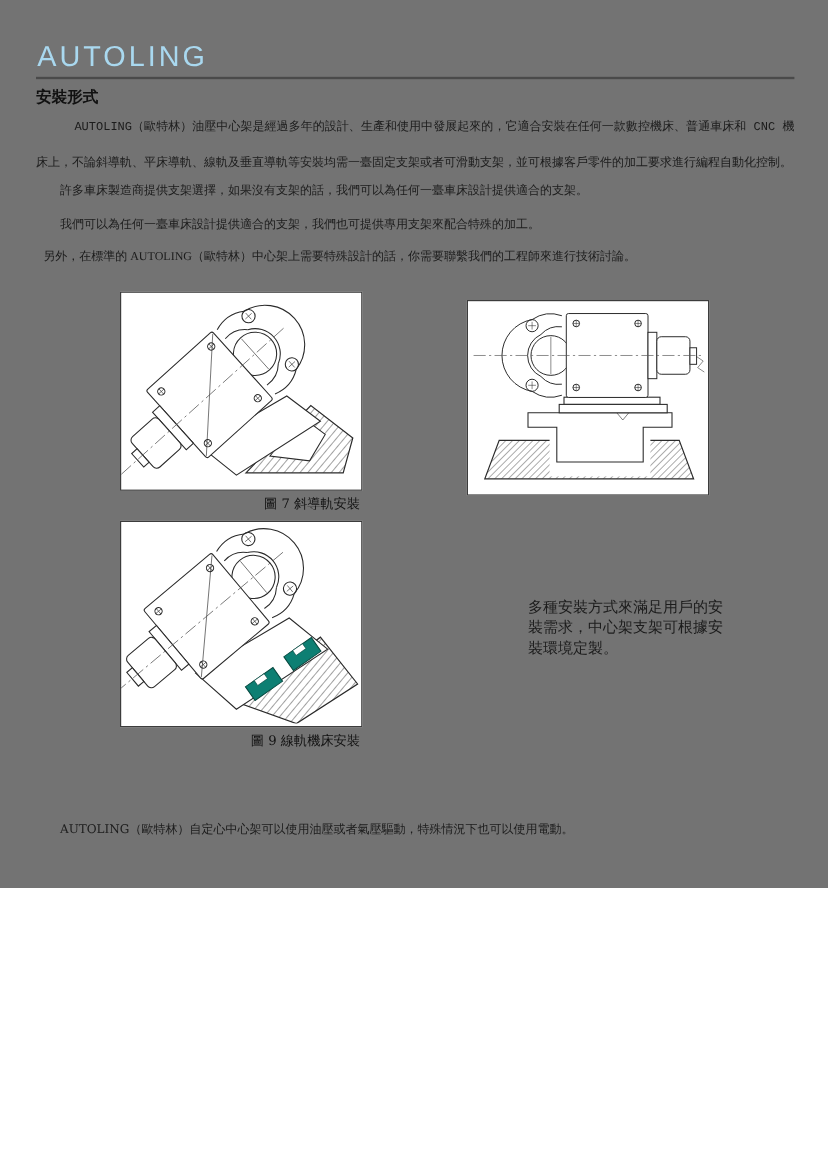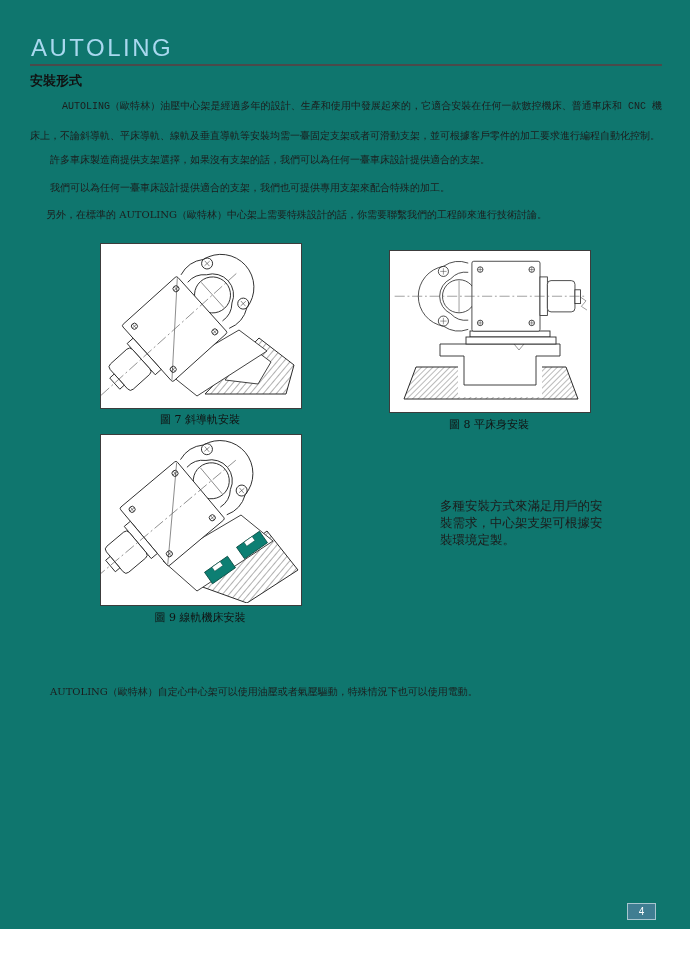--- a/index.html
+++ b/index.html
@@ -1,38 +1,38 @@
 <!DOCTYPE html>
 <html><head>
 <meta charset="utf-8">
 <style>
   html,body{margin:0;padding:0;background:#ffffff;}
   .page{
-    position:relative;width:690px;height:929px;background:#0f766e;overflow:hidden;
+    position:relative;width:690px;height:740px;background:#737373;overflow:hidden;
     font-family:"DejaVu Serif","Liberation Serif",serif;color:#1c1c1c;
   }
   .brand{
     position:absolute;left:31px;top:34px;
     font-family:"Liberation Sans","DejaVu Sans",sans-serif;
     font-weight:300;font-size:24px;letter-spacing:2.5px;color:#a9d8ef;
   }
   .rule{position:absolute;left:30px;width:632px;top:64px;border-top:2px solid #4a4a4a;}
   .section-title{position:absolute;left:30px;top:72px;font-size:13px;font-weight:bold;color:#111;}
   .para{position:absolute;font-size:10px;line-height:14px;color:#1c1c1c;}
   .p1{left:30px;top:92px;width:632px;line-height:30px;text-align:justify;text-indent:3.2em;font-family:Liberation Mono, monospace;}
   .p2{left:50px;top:153px;width:612px;}
   .p3{left:50px;top:181px;width:612px;}
-  .p4{left:46px;top:208px;width:612px;}
+  .p4{left:36px;top:208px;width:612px;font-family:Liberation Serif, serif;}
   .p5{left:50px;top:685px;width:612px;}
   .p6{left:50px;top:712px;width:612px;}
   .figure{position:absolute;border:1px solid #3c3c3c;background:#fff;}
   .fig7{left:100px;top:243px;width:200px;height:164px;}
   .fig8{left:389px;top:250px;width:200px;height:161px;}
   .fig9{left:100px;top:434px;width:200px;height:170px;}
-  .caption{position:absolute;width:200px;text-align:center;font-size:11px;color:#111;}
+  .caption{position:absolute;width:200px;text-align:right;font-size:11px;color:#111;}
   .cap7{left:100px;top:412px;}
   .cap8{left:389px;top:417px;}
   .cap9{left:100px;top:610px;}
   .side-note{position:absolute;left:440px;top:497px;width:172px;font-size:12.5px;line-height:17px;color:#1c1c1c;}
   .page-badge{
     position:absolute;left:627px;top:903px;width:29px;height:17px;
     background:#407e92;border:1.5px solid #a7c6cf;box-sizing:border-box;
     display:flex;align-items:center;justify-content:center;
     font-family:"Liberation Sans","DejaVu Sans",sans-serif;font-size:10px;color:#ffffff;
   }
@@ -157,21 +157,20 @@
           <line class="thin" x1="138" y1="76" x2="144" y2="76"></line>
           <line class="thin" x1="141" y1="73" x2="141" y2="79"></line>
         <rect class="lnf" x="150" y="26" width="8" height="42"></rect>
         <rect class="lnf" x="158" y="30" width="30" height="34" rx="4"></rect>
         <rect class="lnf" x="188" y="40" width="6" height="15"></rect>
         <polyline class="thin" points="194,48 200,52 195,58 201,62"></polyline>
         <line class="cl" x1="-8" y1="47" x2="200" y2="47"></line>
       </g>
     </svg>
   </div>
-  <div class="caption cap8">圖 8 平床身安裝</div>
 
   <div class="figure fig9">
     <svg width="198" height="168" viewBox="0 0 198 168">
       <defs>
         <pattern id="h9" width="5" height="5" patternUnits="userSpaceOnUse" patternTransform="rotate(40)">
           <rect width="5" height="5" fill="#ffffff"></rect>
           <line x1="0" y1="0" x2="0" y2="5" stroke="#3a3a3a" stroke-width="0.8"></line>
         </pattern>
       </defs>
 

